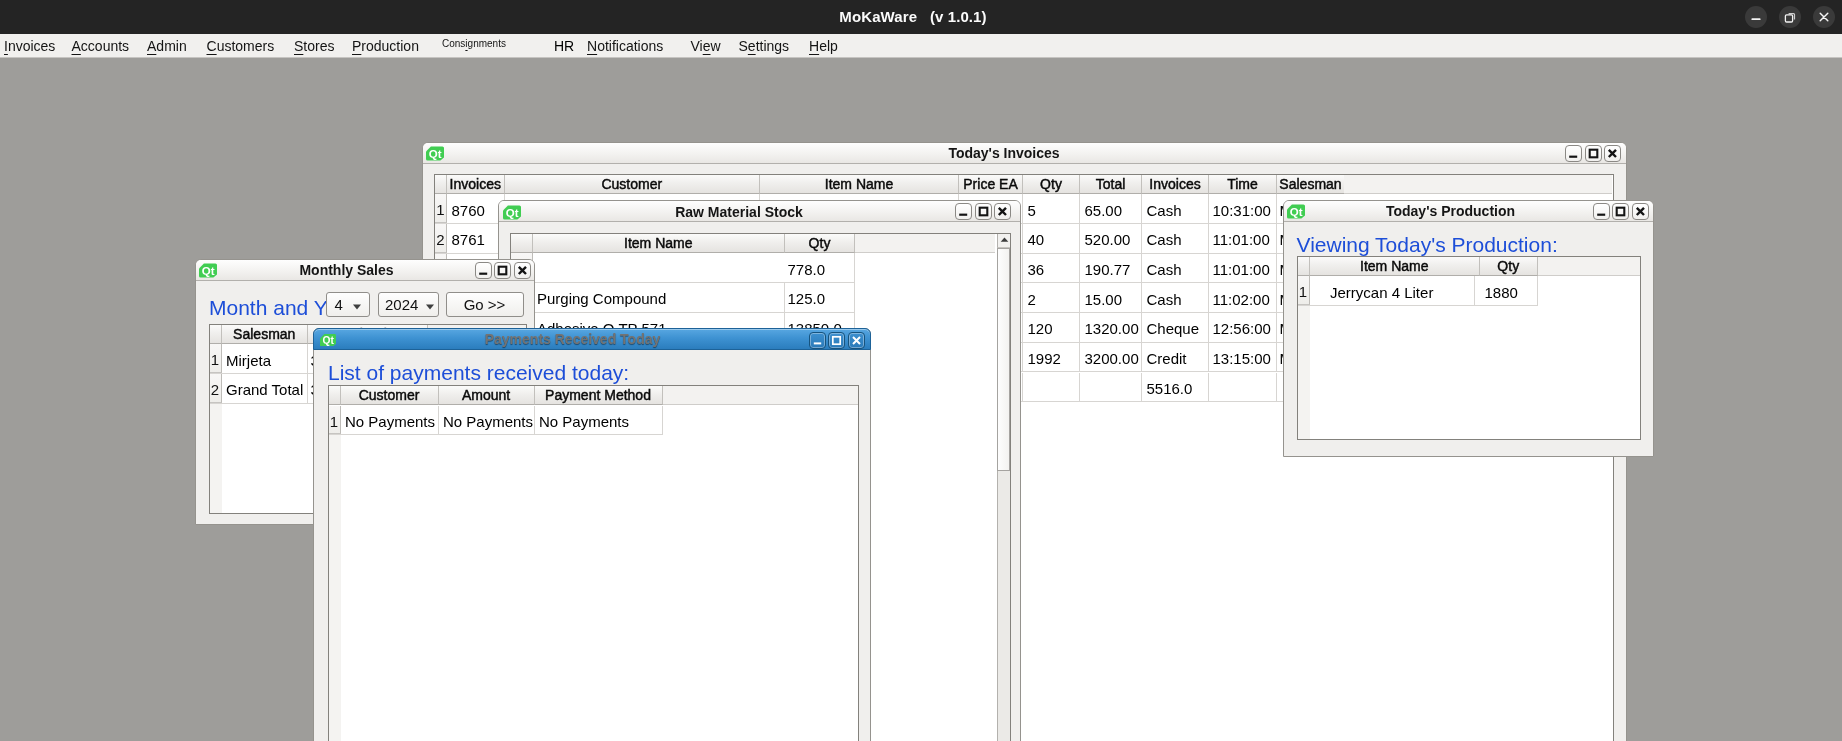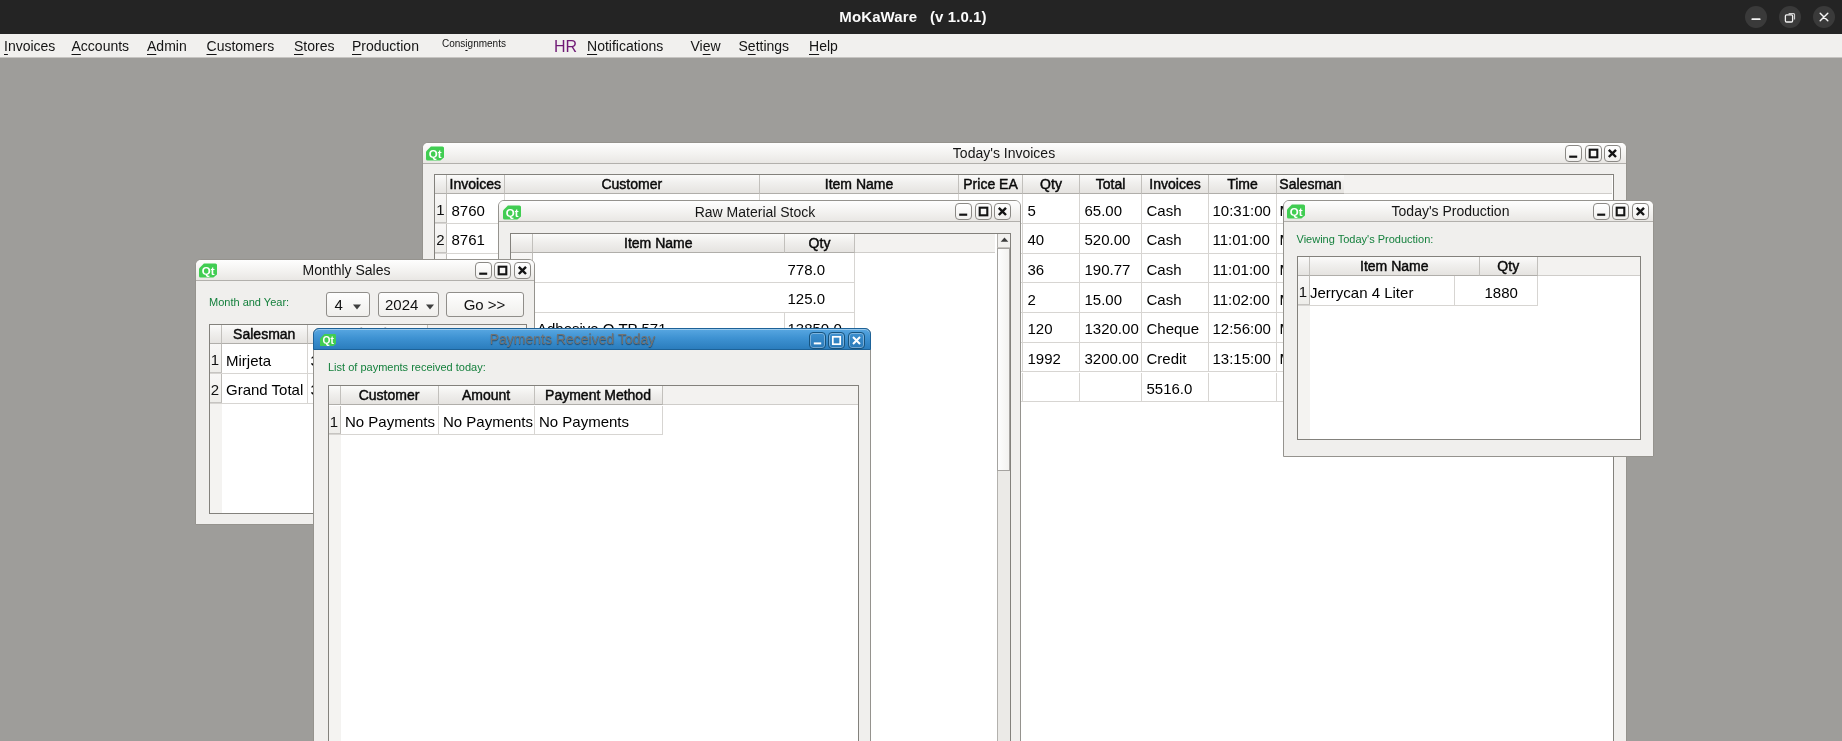--- a/index.html
+++ b/index.html
@@ -1,28 +1,28 @@
 <!DOCTYPE html>
 <html><head><meta charset="utf-8"><style>
 *{margin:0;padding:0;box-sizing:border-box}
 html,body{width:1842px;height:741px;overflow:hidden;background:#9e9d9a;font-family:"Liberation Sans",sans-serif;}
 .a{position:absolute}
 .win{position:absolute;background:#f0efed;border:1px solid #95938e;border-radius:6px 6px 0 0}
 .tbar{position:absolute;left:0;top:0;right:0;height:21px;background:linear-gradient(#fefefe,#f3f2f0 55%,#e9e7e4);border-bottom:1px solid #b2b0ac;border-radius:5px 5px 0 0}
-.tt{position:absolute;top:2.5px;font-size:14px;font-weight:400;color:#151515;white-space:nowrap;transform:translateX(-50%)}
+.tt{position:absolute;top:2.5px;font-size:14px;font-weight:700;color:#151515;white-space:nowrap;transform:translateX(-50%)}
 .btns{position:absolute;top:2px;display:flex;gap:2.5px}
 .b{width:17px;height:17px;border:1px solid #8b8985;border-radius:4px;background:linear-gradient(#ffffff,#f1f0ee);display:flex;align-items:center;justify-content:center}
 .bb{width:17px;height:17px;border:1px solid #16537e;border-radius:4px;background:linear-gradient(#3d90cf,#2a79b8);display:flex;align-items:center;justify-content:center;box-shadow:inset 0 0 0 1px rgba(255,255,255,.34)}
 .tbl{position:absolute;background:#fff;border:1px solid #83817c}
 .hs{position:absolute;top:0;height:19px;background:linear-gradient(#fbfbfa,#f0efed 45%,#e5e3e0);border-bottom:1px solid #b0aeaa;border-right:1px solid #c2c0bc;font-size:14px;font-weight:400;-webkit-text-stroke:.45px #0a0a0a;color:#0a0a0a;text-align:center;line-height:19px;white-space:nowrap;overflow:hidden}
 .he{position:absolute;top:0;height:19px;background:#f3f2f0;border-bottom:1px solid #cfcdca}
 .row{position:absolute;border-bottom:1px solid #d7d5d2;background:#fff}
 .c{position:absolute;top:0;height:100%;border-right:1px solid #d7d5d2;font-size:15px;color:#000;padding-left:4.5px;white-space:nowrap;overflow:hidden;display:flex;align-items:center;padding-top:3px}
 .rh{position:absolute;top:0;height:100%;border-right:1px solid #bebcb8;border-bottom:1px solid #c6c4c1;background:linear-gradient(#f8f7f6,#eeedea);font-size:15px;color:#111;display:flex;align-items:center;justify-content:center;padding-top:3px}
-.lbl{position:absolute;font-size:11px;color:#15803d;white-space:nowrap}
+.lbl{position:absolute;font-size:21px;color:#1d4ed8;white-space:nowrap}
 </style></head><body>
 
 <div class="a" style="left:0;top:0;width:1842px;height:34px;background:#242424"></div>
 <div class="a" style="left:913px;top:8px;transform:translateX(-50%);font-size:15px;font-weight:700;color:#fbfbfb;letter-spacing:.1px">MoKaWare&nbsp;&nbsp;&nbsp;(v 1.0.1)</div>
 <div class="a" style="left:1745px;top:6px;width:22px;height:22px;border-radius:50%;background:#3a3a3a"></div>
 <div class="a" style="left:1779px;top:6px;width:22px;height:22px;border-radius:50%;background:#3a3a3a"></div>
 <div class="a" style="left:1813px;top:6px;width:22px;height:22px;border-radius:50%;background:#3a3a3a"></div>
 <svg class="a" style="left:1745px;top:6px" width="22" height="22">
     <rect x="6.4" y="12.3" width="9.2" height="1.8" rx=".9" fill="#f4f4f4"></rect>
   </svg>
@@ -34,21 +34,21 @@
     <path d="M7.2 7.2 L14.8 14.8 M14.8 7.2 L7.2 14.8" stroke="#f4f4f4" stroke-width="1.45" stroke-linecap="round"></path>
   </svg>
 <div class="a" style="left:0;top:34px;width:1842px;height:24px;background:#f1f0ee;border-bottom:1px solid #c6c4c1"></div>
 <div class="a" style="left:4px;top:38px;font-size:14px;color:#141414"><span style="text-decoration:underline;text-underline-offset:2.5px;text-decoration-thickness:1.3px">I</span>nvoices</div>
 <div class="a" style="left:71.5px;top:38px;font-size:14px;color:#141414"><span style="text-decoration:underline;text-underline-offset:2.5px;text-decoration-thickness:1.3px">A</span>ccounts</div>
 <div class="a" style="left:147px;top:38px;font-size:14px;color:#141414"><span style="text-decoration:underline;text-underline-offset:2.5px;text-decoration-thickness:1.3px">A</span>dmin</div>
 <div class="a" style="left:206.5px;top:38px;font-size:14px;color:#141414"><span style="text-decoration:underline;text-underline-offset:2.5px;text-decoration-thickness:1.3px">C</span>ustomers</div>
 <div class="a" style="left:294px;top:38px;font-size:14px;color:#141414"><span style="text-decoration:underline;text-underline-offset:2.5px;text-decoration-thickness:1.3px">S</span>tores</div>
 <div class="a" style="left:352px;top:38px;font-size:14px;color:#141414"><span style="text-decoration:underline;text-underline-offset:2.5px;text-decoration-thickness:1.3px">P</span>roduction</div>
 <div class="a" style="left:442px;top:38px;font-size:10px;color:#141414">Cons<span style="text-decoration:underline;text-underline-offset:2.5px;text-decoration-thickness:1.3px">i</span>gnments</div>
-<div class="a" style="left:554px;top:38px;font-size:16px;color:#701a75">HR</div>
+<div class="a" style="left:554px;top:38px;font-size:14px;color:#000000">HR</div>
 <div class="a" style="left:587px;top:38px;font-size:14px;color:#141414"><span style="text-decoration:underline;text-underline-offset:2.5px;text-decoration-thickness:1.3px">N</span>otifications</div>
 <div class="a" style="left:690.5px;top:38px;font-size:14px;color:#141414">Vi<span style="text-decoration:underline;text-underline-offset:2.5px;text-decoration-thickness:1.3px">e</span>w</div>
 <div class="a" style="left:738.5px;top:38px;font-size:14px;color:#141414">S<span style="text-decoration:underline;text-underline-offset:2.5px;text-decoration-thickness:1.3px">e</span>ttings</div>
 <div class="a" style="left:809px;top:38px;font-size:14px;color:#141414"><span style="text-decoration:underline;text-underline-offset:2.5px;text-decoration-thickness:1.3px">H</span>elp</div>
 <div class="win" style="left:421.5px;top:141.5px;width:1205px;height:620px;z-index:10">
 <div class="tbar"></div>
 <svg class="a" style="left:3.5px;top:3.5px" width="18" height="15" viewBox="0 0 18 14">
       <path d="M4.9 0 H16.4 A1.6 1.6 0 0 1 18 1.6 V10.9 L14.4 14 H1.6 A1.6 1.6 0 0 1 0 12.4 V4.9 Z" fill="#41cd52"></path>
       <text x="9.2" y="11" font-size="11.5" font-weight="bold" fill="#fff" text-anchor="middle" font-family="Liberation Sans">Qt</text>
     </svg>
@@ -168,21 +168,21 @@
 <div class="c" style="left:842px;width:68px;border-right:none;padding-left:2.5px"></div>
 </div>
 </div>
 </div>
 <div class="win" style="left:498px;top:200px;width:522.5px;height:560px;z-index:20">
 <div class="tbar"></div>
 <svg class="a" style="left:3.5px;top:3.5px" width="18" height="15" viewBox="0 0 18 14">
       <path d="M4.9 0 H16.4 A1.6 1.6 0 0 1 18 1.6 V10.9 L14.4 14 H1.6 A1.6 1.6 0 0 1 0 12.4 V4.9 Z" fill="#41cd52"></path>
       <text x="9.2" y="11" font-size="11.5" font-weight="bold" fill="#fff" text-anchor="middle" font-family="Liberation Sans">Qt</text>
     </svg>
-<div class="tt" style="left:256px">Raw Material Stock</div>
+<div class="tt" style="left:240px">Raw Material Stock</div>
 <div class="btns" style="right:8.5px">
       <div class="b">
         <svg width="15" height="15">
           <rect x="3.2" y="9.6" width="8" height="2.2" fill="#141414"></rect>
         </svg>
       </div>
       <div class="b">
         <svg width="15" height="15">
           <rect x="3.7" y="3.7" width="7.6" height="7.6" fill="none" stroke="#141414" stroke-width="2.1"></rect>
         </svg>
@@ -198,20 +198,21 @@
 <div class="hs" style="left:22px;width:252.5px">Item Name</div>
 <div class="hs" style="left:274.5px;width:70px">Qty</div>
 <div class="he" style="left:344.5px;width:140px"></div>
 <div class="a" style="left:0;top:20px;bottom:0;width:22px;background:#f4f3f1"></div>
 <div class="row" style="left:0;top:19.8px;width:344.5px;height:29.7px">
 <div class="rh" style="left:0;width:22px">1</div>
 <div class="c" style="left:274.5px;width:70px;padding-left:2.5px">778.0</div>
 </div>
 <div class="row" style="left:0;top:49.5px;width:344.5px;height:29.7px">
 <div class="rh" style="left:0;width:22px">2</div>
+<div class="c" style="left:22px;width:252.5px">Purging Compound</div>
 <div class="c" style="left:274.5px;width:70px;padding-left:2.5px">125.0</div>
 </div>
 <div class="row" style="left:0;top:79.2px;width:344.5px;height:29.7px">
 <div class="rh" style="left:0;width:22px">3</div>
 <div class="c" style="left:22px;width:252.5px">Adhesive O TP 571</div>
 <div class="c" style="left:274.5px;width:70px;padding-left:2.5px">13850.0</div>
 </div>
 <div class="a" style="left:486px;top:0;width:13.5px;height:525px;background:#ebeae7;border-left:1px solid #b3b1ad"></div>
 <div class="a" style="left:486px;top:0;width:13.5px;height:14.5px;background:#f2f1ef;border-left:1px solid #b3b1ad;border-bottom:1px solid #c6c4c0"></div>
 <svg class="a" style="left:488px;top:3px" width="11" height="6">
@@ -246,21 +247,21 @@
     </div>
 <div class="lbl" style="left:13px;top:32.5px">Viewing Today's Production:</div>
 <div class="tbl" style="left:13px;top:55px;width:344px;height:184px">
 <div class="hs" style="left:0;width:12px"></div>
 <div class="hs" style="left:12px;width:170.5px">Item Name</div>
 <div class="hs" style="left:182.5px;width:57.5px">Qty</div>
 <div class="he" style="left:240px;width:102px"></div>
 <div class="a" style="left:0;top:20px;bottom:0;width:12px;background:#f4f3f1"></div>
 <div class="row" style="left:0;top:19.8px;width:240px;height:29.7px">
 <div class="rh" style="left:0;width:12px">1</div>
-<div class="c" style="left:8px;width:149px">Jerrycan 4 Liter</div>
+<div class="c" style="left:28px;width:149px">Jerrycan 4 Liter</div>
 <div class="c" style="left:182.5px;width:57.5px">1880</div>
 </div>
 </div>
 </div>
 <div class="win" style="left:194.5px;top:258.5px;width:340.5px;height:266px;z-index:40">
 <div class="tbar"></div>
 <svg class="a" style="left:3.5px;top:3px" width="18" height="15" viewBox="0 0 18 14">
       <path d="M4.9 0 H16.4 A1.6 1.6 0 0 1 18 1.6 V10.9 L14.4 14 H1.6 A1.6 1.6 0 0 1 0 12.4 V4.9 Z" fill="#41cd52"></path>
       <text x="9.2" y="11" font-size="11.5" font-weight="bold" fill="#fff" text-anchor="middle" font-family="Liberation Sans">Qt</text>
     </svg>

